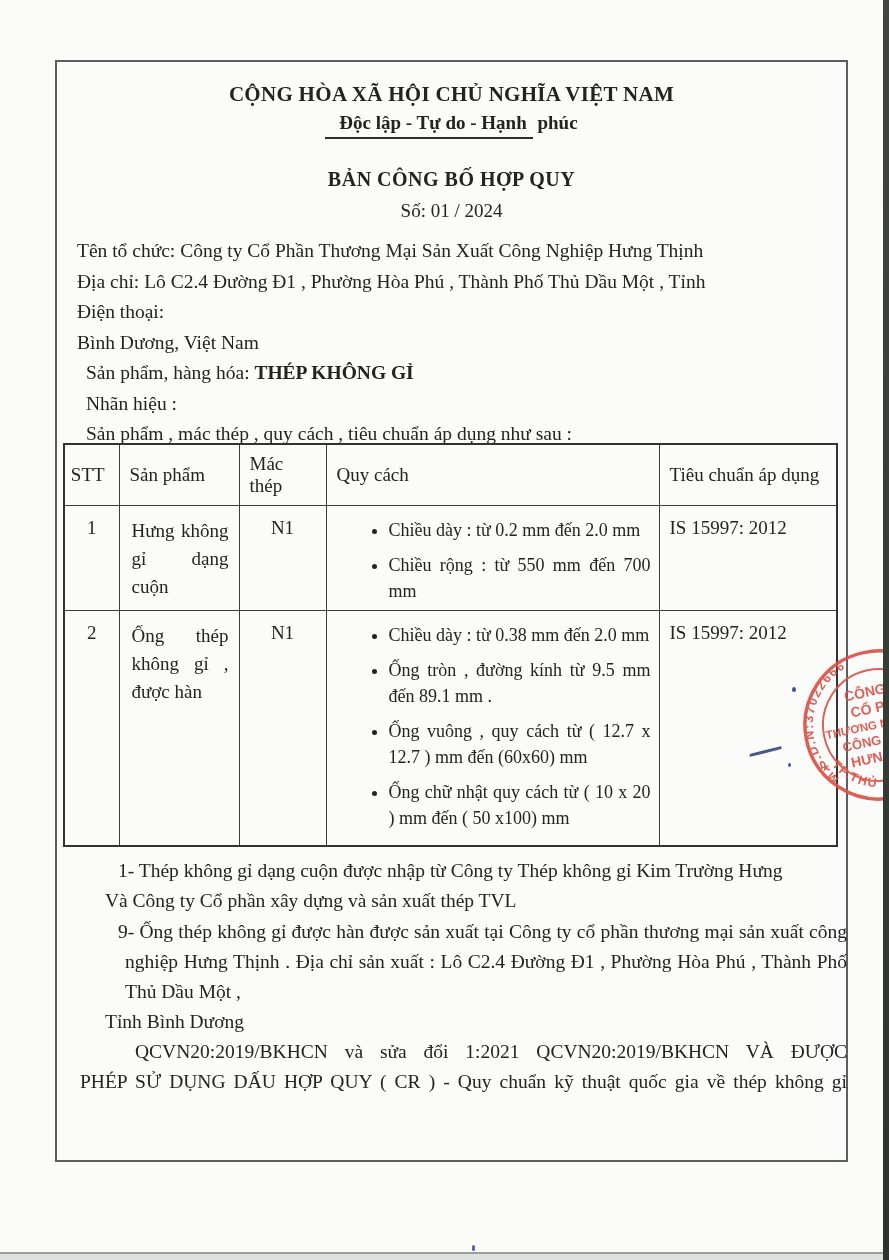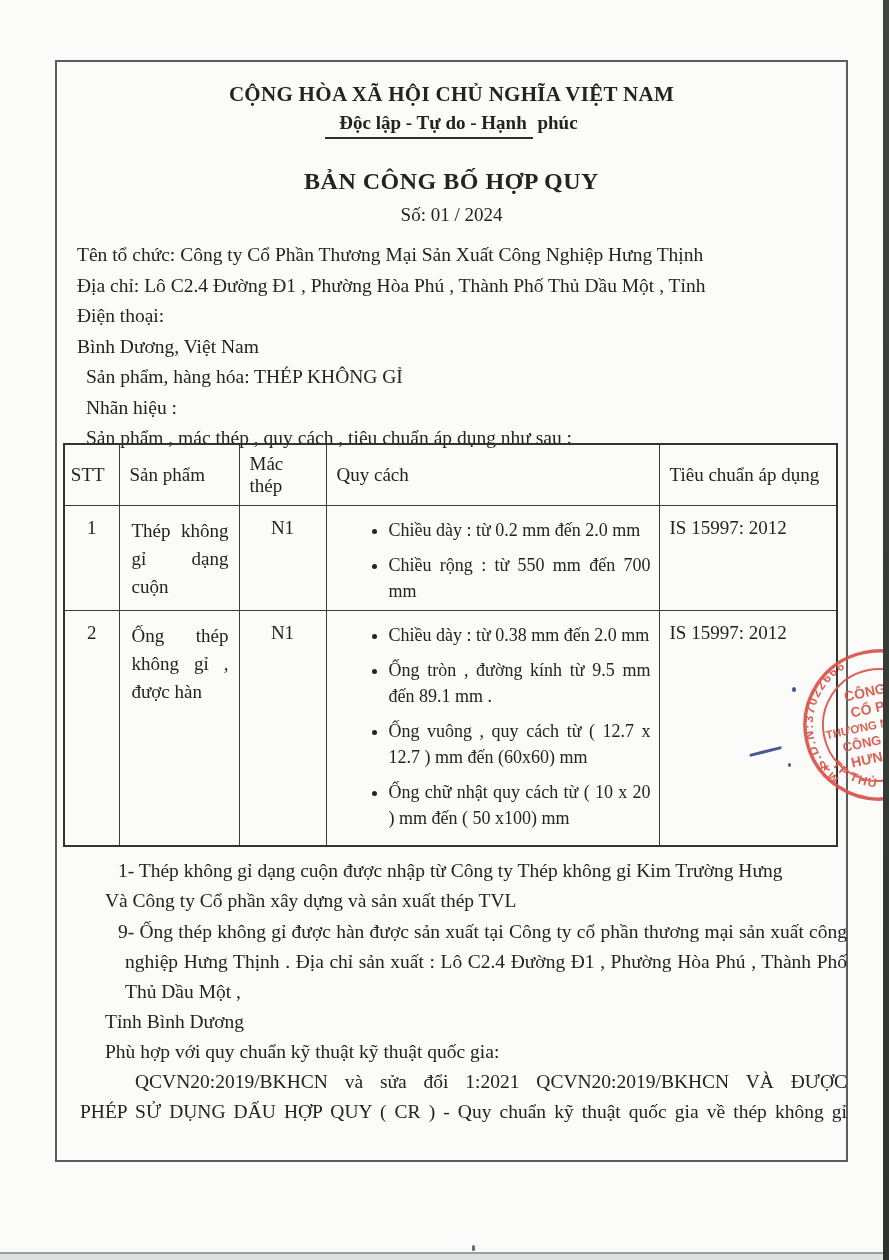--- a/index.html
+++ b/index.html
@@ -13,26 +13,26 @@
   .scan-edge-bottom { position:absolute; left:0; bottom:0; width:100%; height:6px; background:#dde1df; border-top:2px solid #9aa09c; z-index:8; }
 
   .border-box {
     position:absolute; left:55px; top:60px; width:789px; height:1098px;
     border:2px solid #5a5e60;
   }
 
   .nat-title { text-align:center; margin-top:20px; font-size:21px; font-weight:bold; letter-spacing:.3px; }
   .motto { text-align:center; margin-top:5px; font-size:19px; font-weight:bold; }
   .motto .ul-part { display:inline-block; border-bottom:2.5px solid #2e2e2e; padding:0 6px 3px 14px; }
-  .doc-title { text-align:center; margin-top:29px; font-size:24px; font-weight:bold; letter-spacing:.5px; }
+  .doc-title { text-align:center; margin-top:29px; font-size:20px; font-weight:bold; letter-spacing:.5px; }
   .doc-number { text-align:center; margin-top:9px; font-size:19px; }
 
   .info { margin:14px 18px 0 20px; font-size:19.5px; line-height:30.5px; }
   .info .indent { padding-left:9px; }
-  .bold { font-weight:normal; }
+  .bold { font-weight:bold; }
 
   .table-wrap { position:absolute; left:6px; top:381px; }
   table { border-collapse:collapse; table-layout:fixed; width:773px; border:2px solid #333; }
   th, td { border:1.6px solid #3c3c3c; font-size:19px; }
   th { font-weight:normal; text-align:left; padding:8px 8px 8px 10px; height:42px; box-sizing:border-box; }
   th.c { text-align:center; padding-left:0; }
   td { vertical-align:top; box-sizing:border-box; }
   td.stt { text-align:center; padding-top:11px; }
   td.product { text-align:justify; padding:11px 10px 0 12px; line-height:28px; }
   td.grade { text-align:center; padding-top:11px; }
@@ -98,21 +98,21 @@
       <tbody>
           <tr>
         <th class="c">STT</th>
         <th>Sản phẩm</th>
         <th>Mác thép</th>
         <th>Quy cách</th>
         <th>Tiêu chuẩn áp dụng</th>
       </tr>
       <tr class="r1">
         <td class="stt">1</td>
-        <td class="product">Thép không gỉ dạng cuộn</td>
+        <td class="product">Hưng không gỉ dạng cuộn</td>
         <td class="grade">N1</td>
         <td class="spec">
           <ul>
             <li>Chiều dày : từ 0.2 mm đến 2.0 mm</li>
             <li>Chiều rộng : từ 550 mm đến 700 mm</li>
           </ul>
         </td>
         <td class="standard">IS 15997: 2012</td>
       </tr>
       <tr class="r2">
@@ -131,21 +131,20 @@
       </tr>
     </tbody>
       </table>
   </div>
 
   <div class="notes">
     <div class="n1a">1- Thép không gỉ dạng cuộn được nhập từ Công ty Thép không gỉ Kim Trường Hưng</div>
     <div>Và Công ty Cổ phần xây dựng và sản xuất thép TVL</div>
     <div class="n2">9- Ống thép không gỉ được hàn được sản xuất tại Công ty cổ phần thương mại sản xuất công nghiệp Hưng Thịnh . Địa chỉ sản xuất : Lô C2.4 Đường Đ1 , Phường Hòa Phú , Thành Phố Thủ Dầu Một ,</div>
     <div>Tỉnh Bình Dương</div>
-    <div>Phù hợp với quy chuẩn kỹ thuật kỹ thuật quốc gia:</div>
     <div class="jline j1">QCVN20:2019/BKHCN và sửa đổi 1:2021 QCVN20:2019/BKHCN VÀ ĐƯỢC</div>
     <div class="jline j2">PHÉP SỬ DỤNG DẤU HỢP QUY ( CR ) - Quy chuẩn kỹ thuật quốc gia về thép không gỉ</div>
   </div>
 
 </div>
 
 <svg class="stamp" viewBox="0 0 176 176" width="176" height="176">
   <defs>
     <path id="arcTop" d="M 41.3,134.7 A 66,66 0 0 1 134.7,41.3"></path>
     <path id="arcBottom" d="M 29.7,109.2 A 62,62 0 0 0 146.3,109.2"></path>

